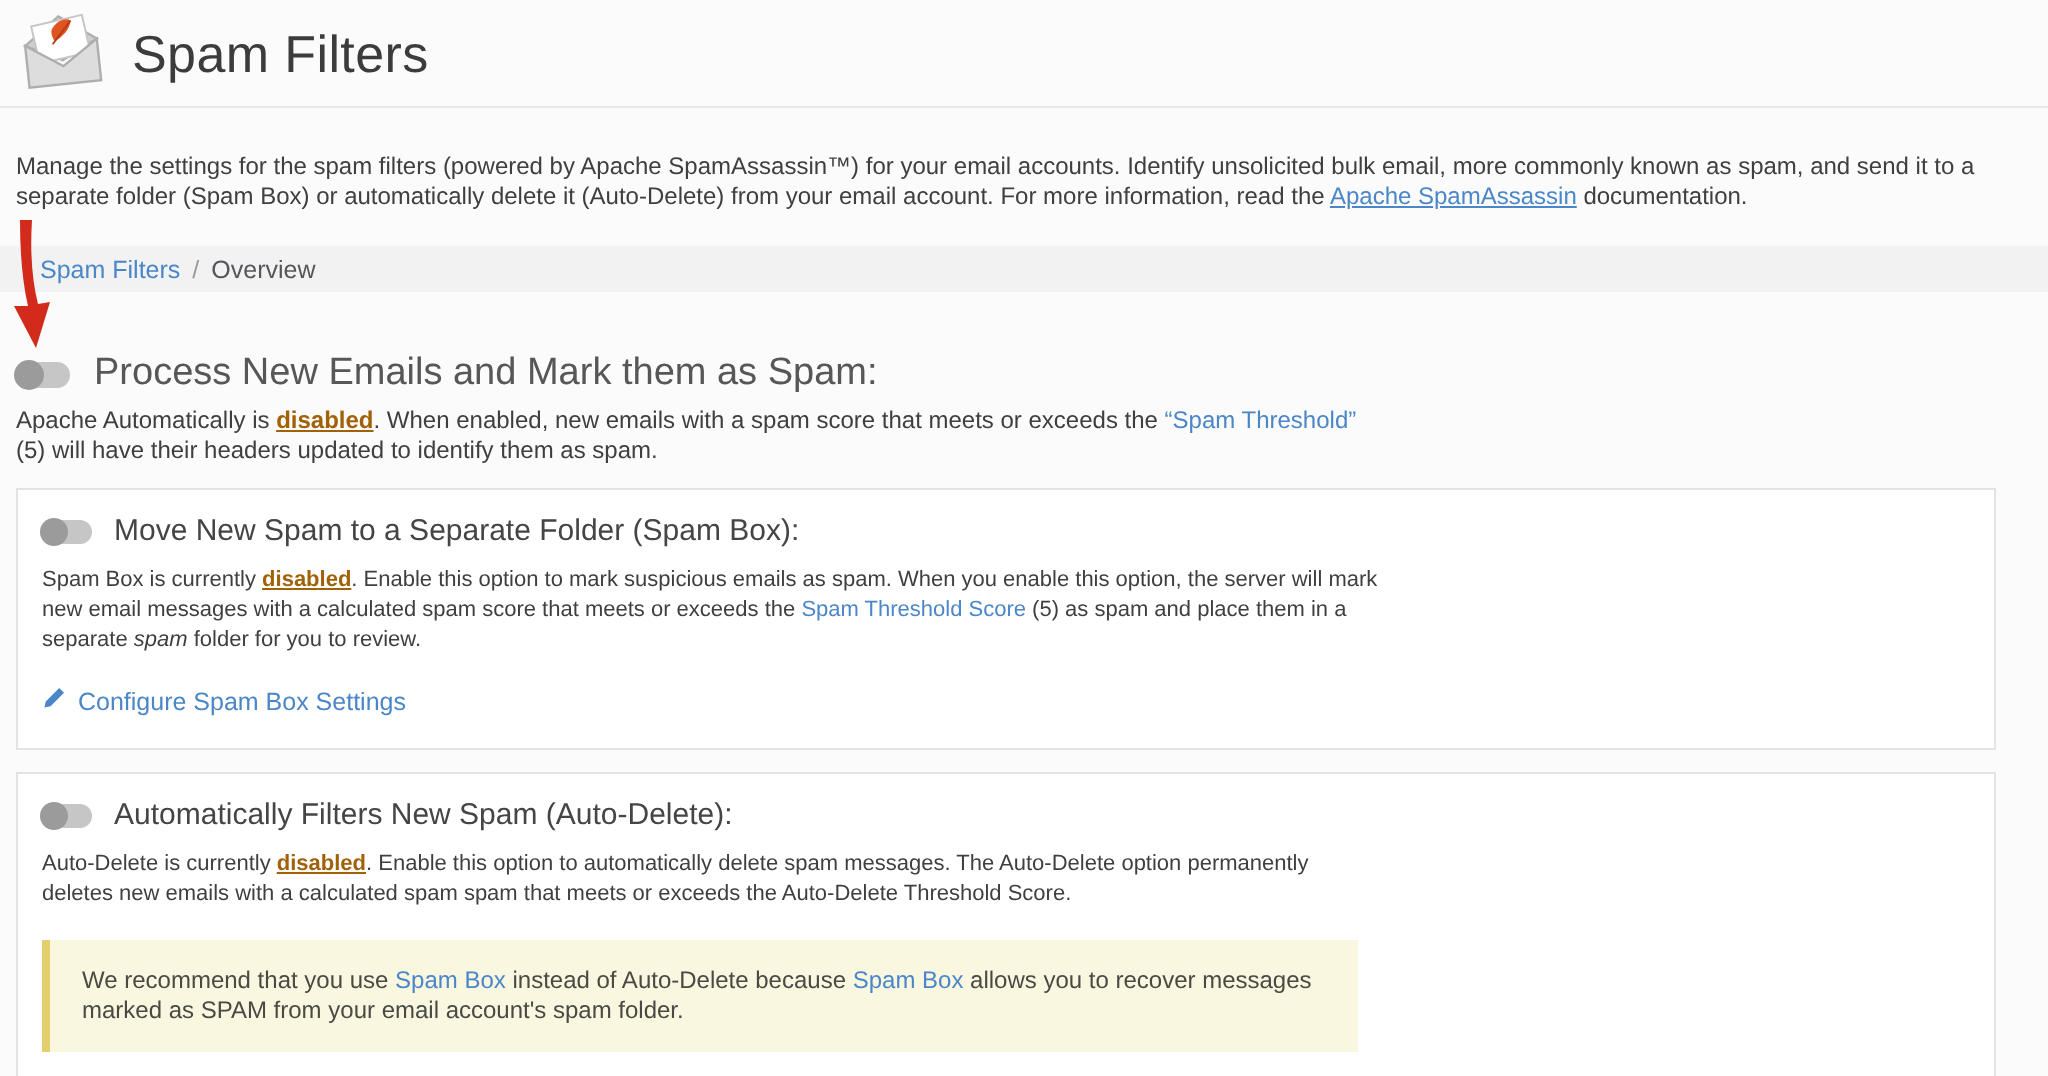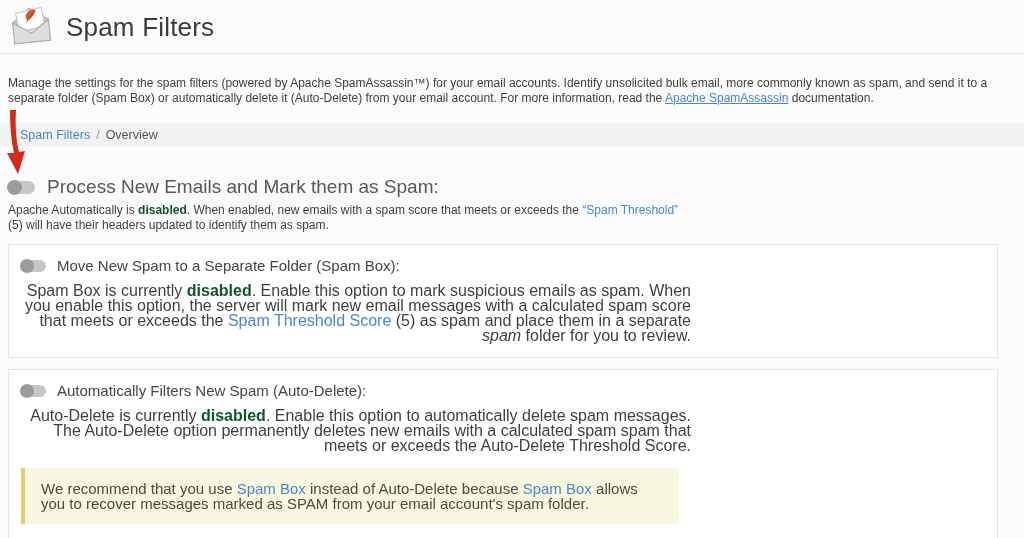--- a/index.html
+++ b/index.html
@@ -53,43 +53,43 @@
 
   
   .main-section { padding: 30px 8px 0 8px; }
   .toggle-row { display: flex; align-items: center; gap: 12px; }
   .main-section h2 {
     margin: 0; font-size: 19px; font-weight: 400; color: #575757; text-align: right;
   }
   .section-desc {
     margin: 5px 0 0 0; font-size: 12px; line-height: 15px; color: #3f3f3f; max-width: 682px;
   }
-  .section-desc b, .card-desc b { color: #14532d; }
+  .section-desc b, .card-desc b { color: #a16207; text-decoration: underline; }
 
   
   .card {
     margin: 11px 26px 4px 8px; background: #ffffff;
     border: 1px solid #e3e3e3; padding: 12px 24px 14px 12px;
   }
   .card-head { display: flex; align-items: center; gap: 11px; }
   .card-head h3 { margin: 0; font-size: 15px; font-weight: 400; color: #454545; }
   .card-desc {
-    margin: 9px 0 0 0; font-size: 16px; line-height: 15px; color: #3f3f3f; max-width: 670px; text-align: right;
+    margin: 9px 0 0 0; font-size: 11px; line-height: 15px; color: #3f3f3f; max-width: 670px;
   }
   .action-link {
     display: inline-flex; align-items: center; gap: 6px;
     margin-top: 15px; font-size: 12.5px; color: #4a86c8;
   }
   .pencil { flex: none; }
 
   
   .note {
     margin: 15px 0 2px 0; max-width: 658px;
     background: #faf7e1; border-left: 4px solid #e3cf6e;
-    padding: 13px 16px; font-size: 15px; line-height: 15px; color: #4a4a44;
+    padding: 13px 16px; font-size: 12px; line-height: 15px; color: #4a4a44;
   }
 </style>
 </head>
 <body>
 
 <div class="page-header">
   <span>
     <svg width="44" height="42" viewBox="0 0 44 42">
       <g transform="rotate(-6 22 22)">
         <path d="M3 17 L21 4 L39 17 L21 26 Z" fill="#cfcfcf" stroke="#aeaeae" stroke-width="1.2"></path>
@@ -124,20 +124,28 @@
   </div>
   <p class="section-desc"><span>Apache Automatically is </span><b>disabled</b><span>. When enabled, new emails with a spam score that meets or exceeds the </span><a class="link">“Spam Threshold”</a><span> (5) will have their headers updated to identify them as spam.</span></p>
 </div>
 
 <div class="card">
   <div class="card-head">
     <span class="toggle"></span>
     <h3>Move New Spam to a Separate Folder (Spam Box):</h3>
   </div>
   <p class="card-desc"><span>Spam Box is currently </span><b>disabled</b><span>. Enable this option to mark suspicious emails as spam. When you enable this option, the server will mark new email messages with a calculated spam score that meets or exceeds the </span><a class="link">Spam Threshold Score</a><span> (5) as spam and place them in a separate </span><i>spam</i><span> folder for you to review.</span></p>
+  <a class="action-link">
+    <span class="pencil">
+      <svg width="12" height="12" viewBox="0 0 12 12">
+          <path d="M8.6 1 L11 3.4 L4.3 10.1 L1.2 10.8 L1.9 7.7 Z" fill="#4a86c8"></path>
+        </svg>
+    </span>
+    <span>Configure Spam Box Settings</span>
+  </a>
 </div>
 
 <div class="card">
   <div class="card-head">
     <span class="toggle"></span>
     <h3>Automatically Filters New Spam (Auto-Delete):</h3>
   </div>
   <p class="card-desc"><span>Auto-Delete is currently </span><b>disabled</b><span>. Enable this option to automatically delete spam messages. The Auto-Delete option permanently deletes new emails with a calculated spam spam that meets or exceeds the Auto-Delete Threshold Score.</span></p>
   <div class="note"><span>We recommend that you use </span><a class="link">Spam Box</a><span> instead of Auto-Delete because </span><a class="link">Spam Box</a><span> allows you to recover messages marked as SPAM from your email account's spam folder.</span></div>
 

